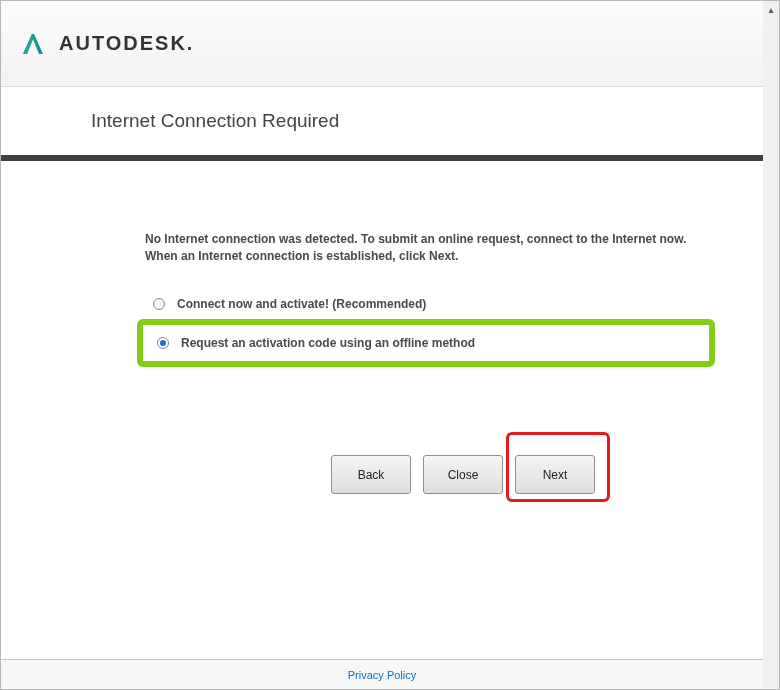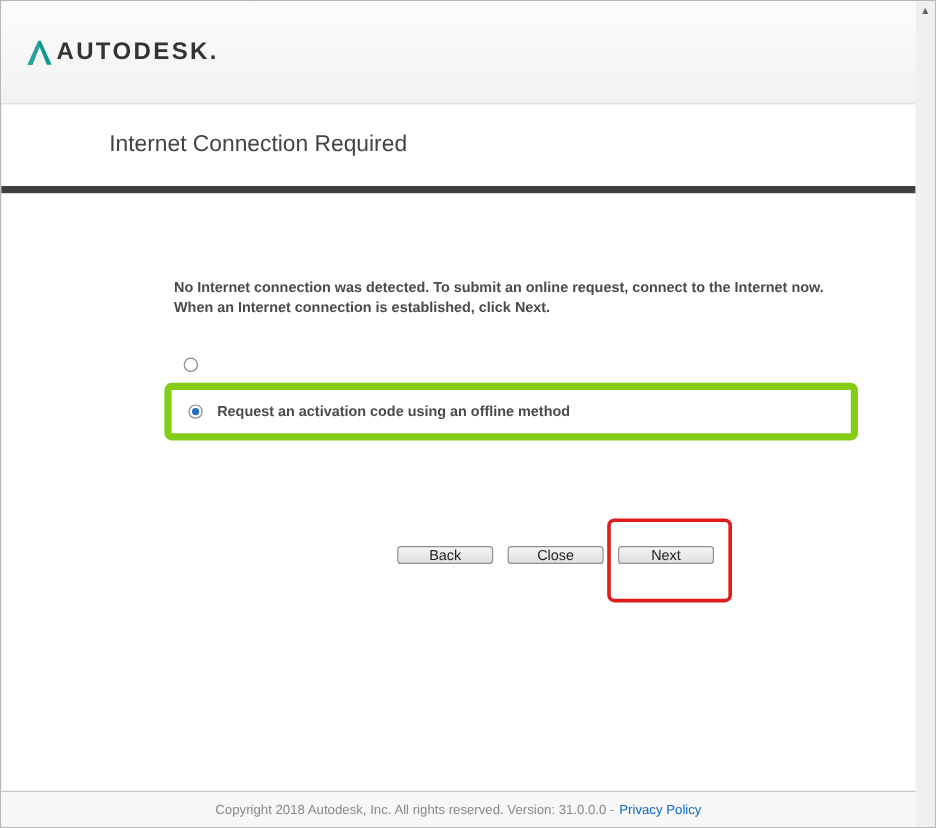--- a/index.html
+++ b/index.html
@@ -39,21 +39,21 @@
       height: 86px;
       background: linear-gradient(#fcfcfc, #f2f2f2);
       border-bottom: 1px solid #dcdcdc;
       display: flex;
       align-items: center;
       padding: 0 18px;
     }
     .logo-wrap {
       display: flex;
       align-items: center;
-      gap: 0;
+      gap: 12px;
     }
     .logo-text {
       font-size: 20px;
       font-weight: 700;
       letter-spacing: 2px;
       color: #333;
     }
     .subheader {
       height: 74px;
       border-bottom: 6px solid #404040;
@@ -114,21 +114,21 @@
     .button-area {
       position: absolute;
       left: 330px;
       top: 454px;
       display: flex;
       gap: 12px;
       align-items: center;
     }
     .btn {
       width: 80px;
-      height: 15px;
+      height: 39px;
       font-size: 12px;
       color: #222;
       background: linear-gradient(#f5f5f5, #dedede);
       border: 1px solid #8e8e8e;
       border-radius: 3px;
       cursor: pointer;
     }
     .highlight-next {
       position: absolute;
       left: 505px;
@@ -177,20 +177,21 @@
   <div class="subheader">
     <div class="subheader-title">Internet Connection Required</div>
   </div>
 
   <div class="body-area">
     <p class="body-text">No Internet connection was detected. To submit an online request, connect to the Internet now. When an Internet connection is established, click Next.</p>
 
     <div class="radio-group">
       <div class="radio-row">
         <span class="radio"></span>
+        <span>Connect now and activate! (Recommended)</span>
       </div>
       <div class="highlight-radio">
         <div class="radio-row">
           <span class="radio checked"></span>
           <span>Request an activation code using an offline method</span>
         </div>
       </div>
     </div>
   </div>
 
@@ -198,19 +199,18 @@
     <button class="btn">Back</button>
     <button class="btn">Close</button>
     <button class="btn">Next</button>
   </div>
 
   <div class="highlight-next"></div>
 
 </div>
 
 <div class="footer">
-  <span>Copyright 2018 Autodesk, Inc. All rights reserved. Version: 31.0.0.0 -</span>
   <a href="#">Privacy Policy</a>
 </div>
 
 <div class="scrollbar-track">
   <div class="scrollbar-arrow">▴</div>
 </div>
 
 </body></html>

